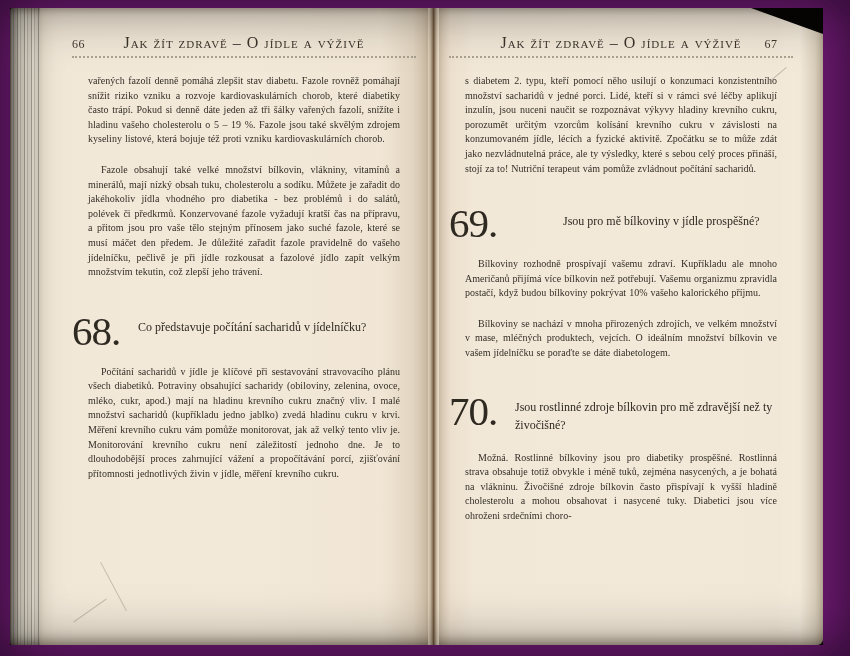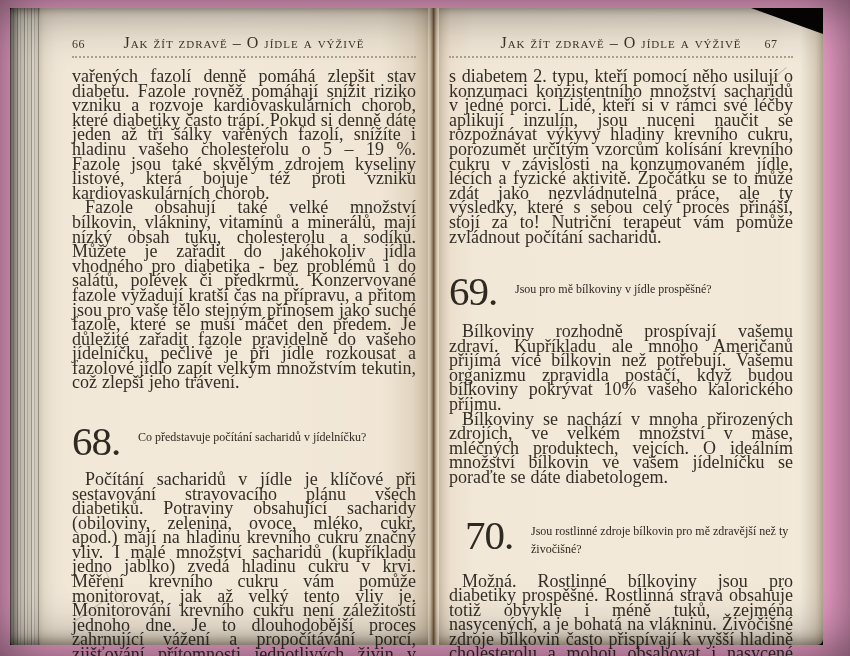--- a/index.html
+++ b/index.html
@@ -1,18 +1,18 @@
 <!DOCTYPE html>
 <html><head>
 <meta charset="utf-8">
 <style>
   html,body{margin:0;padding:0;}
   body{width:850px;height:656px;overflow:hidden;background:#000;}
 
-  .photo{position:relative;width:850px;height:656px;background:#f9a8d4;
+  .photo{position:relative;width:850px;height:656px;background:#701a75;
          font-family:"Liberation Serif", serif;}
   .photo::after{content:"";position:absolute;inset:0;pointer-events:none;
          box-shadow:inset 0 0 60px rgba(0,0,0,.65);}
 
   .book{position:absolute;left:10px;top:8px;width:813px;height:637px;
         display:flex;background:#0a0806;}
 
   
   .fore-edge{width:30px;flex:none;border-radius:3px 0 0 3px;
     background:
@@ -47,29 +47,29 @@
 
   
   .page-header{display:grid;grid-template-columns:44px 1fr 44px;align-items:baseline;}
   .pagenum{font-size:12px;letter-spacing:.5px;color:#3e382e;}
   .pagenum.right{text-align:center;}
   .running-title{text-align:center;font-variant:small-caps;font-size:16px;
     letter-spacing:1px;color:#3a342a;white-space:nowrap;}
   .dotted-rule{height:0;border-bottom:2px dotted #948c7d;opacity:.75;margin:4px 0 11px;}
 
   
-  .body p{margin:0;font-size:18px;line-height:14.6px;text-align:justify;
+  .body p{margin:16px;font-size:10px;line-height:14.6px;text-align:justify;
     text-indent:13px;word-spacing:.5px;}
   .body p.noindent{text-indent:0;}
 
   
   .question{display:flex;align-items:flex-start;}
   .q68{margin:34px 0 13px;}
-  .q69{margin:30px 0 15px;}
-  .q70{margin:33px 0 15px;justify-content:flex-end;}
+  .q69{margin:30px 0 15px;gap:48px;}
+  .q70{margin:33px 0 15px;}
   .qnum{flex:none;width:66px;font-size:41px;line-height:.85;letter-spacing:-1px;
     color:#2e2921;}
   .qtext{font-size:12px;line-height:18.5px;color:#2e2921;padding-top:4px;}
   .q68 .qtext{max-width:242px;}
   .q69 .qtext{max-width:300px;padding-top:6px;}
   .q70 .qtext{max-width:262px;}
 
   
   .crease{position:absolute;background:rgba(110,95,75,.30);pointer-events:none;}
   .crease1{left:46px;bottom:58px;width:55px;height:1px;transform:rotate(62deg);}

